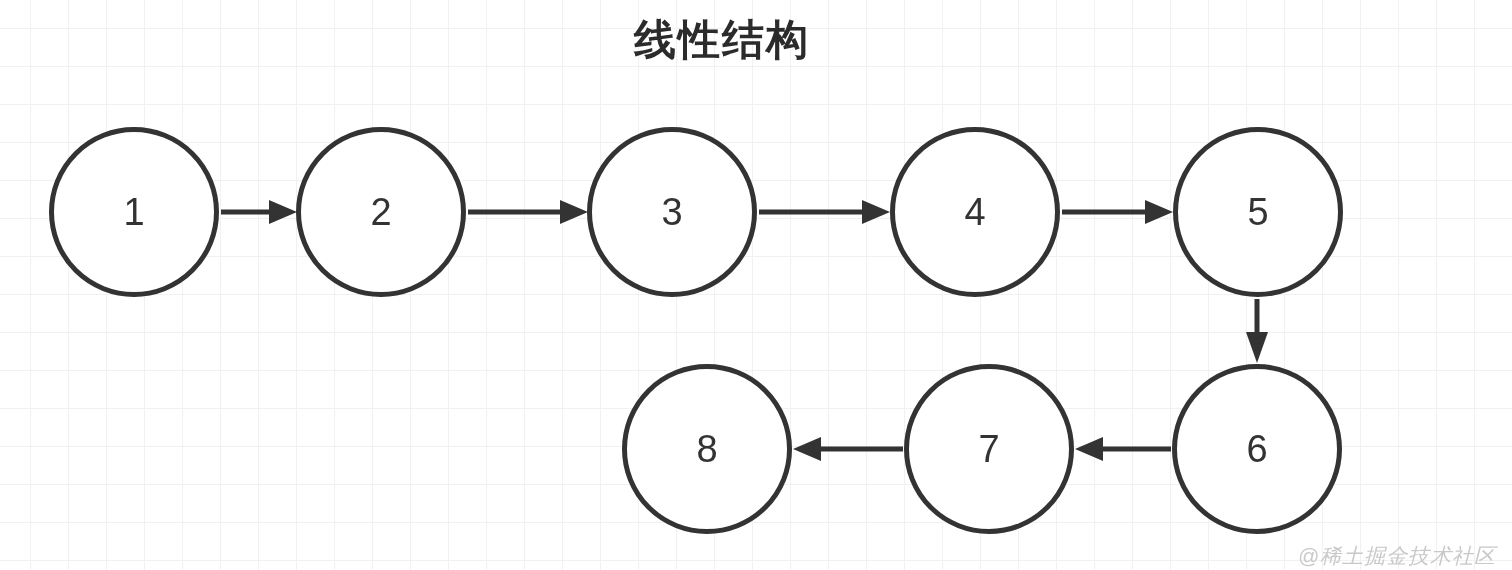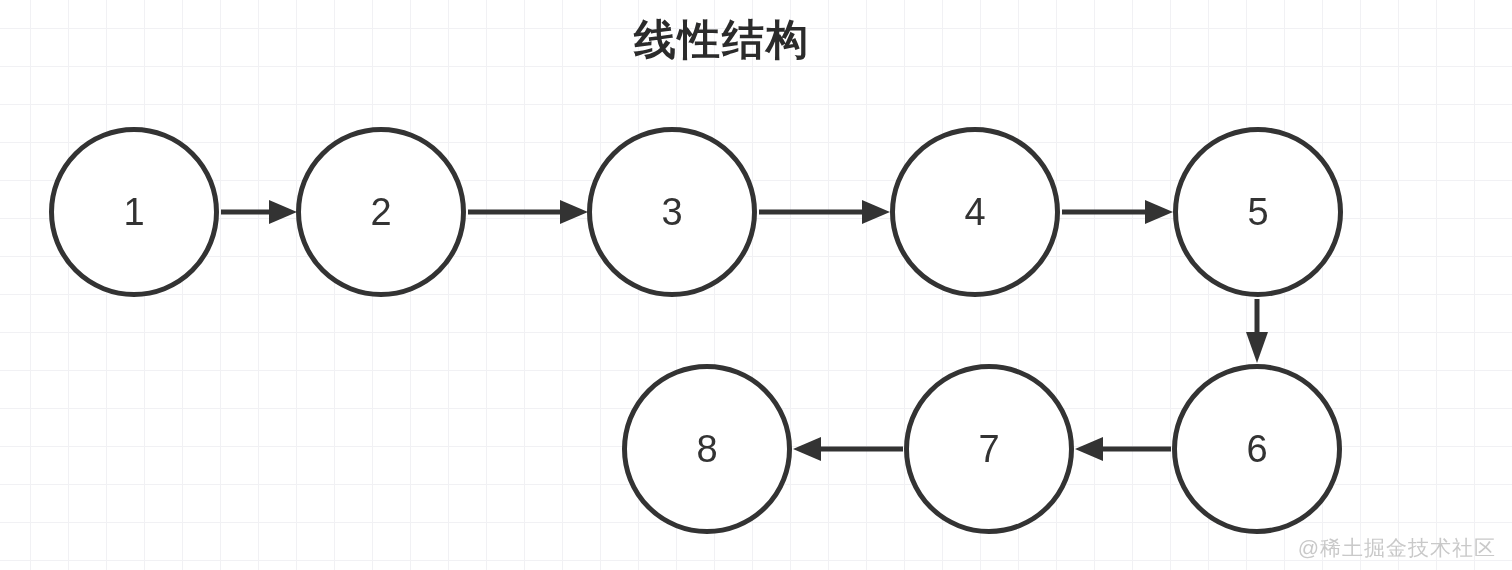--- a/index.html
+++ b/index.html
@@ -57,24 +57,25 @@
   .edges line {
     stroke: #333333;
     stroke-width: 5;
   }
   .edges polygon {
     fill: #333333;
   }
   .watermark {
     position: absolute;
     right: 16px;
-    bottom: 8px;
+    bottom: 0;
     font-size: 21px;
     color: #c9c9c9;
     letter-spacing: 1px;
+    font-style: italic;
   }
 </style>
 </head>
 <body>
 
 <div class="page">
 
   <div class="title">线性结构</div>
 
   <svg class="edges" width="1512" height="570" viewBox="0 0 1512 570">

